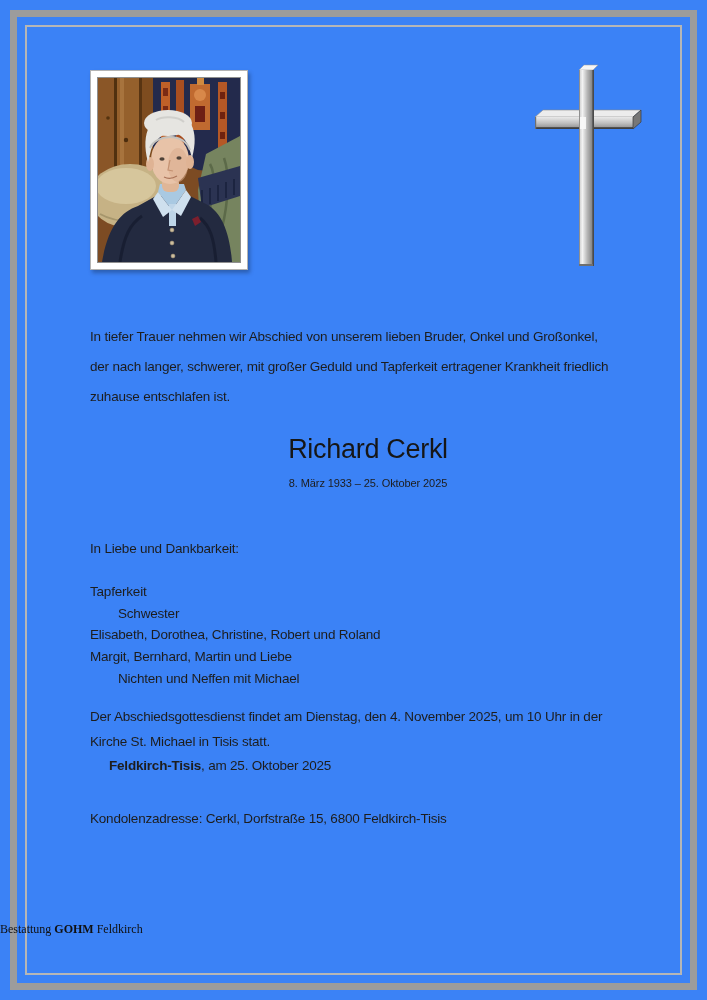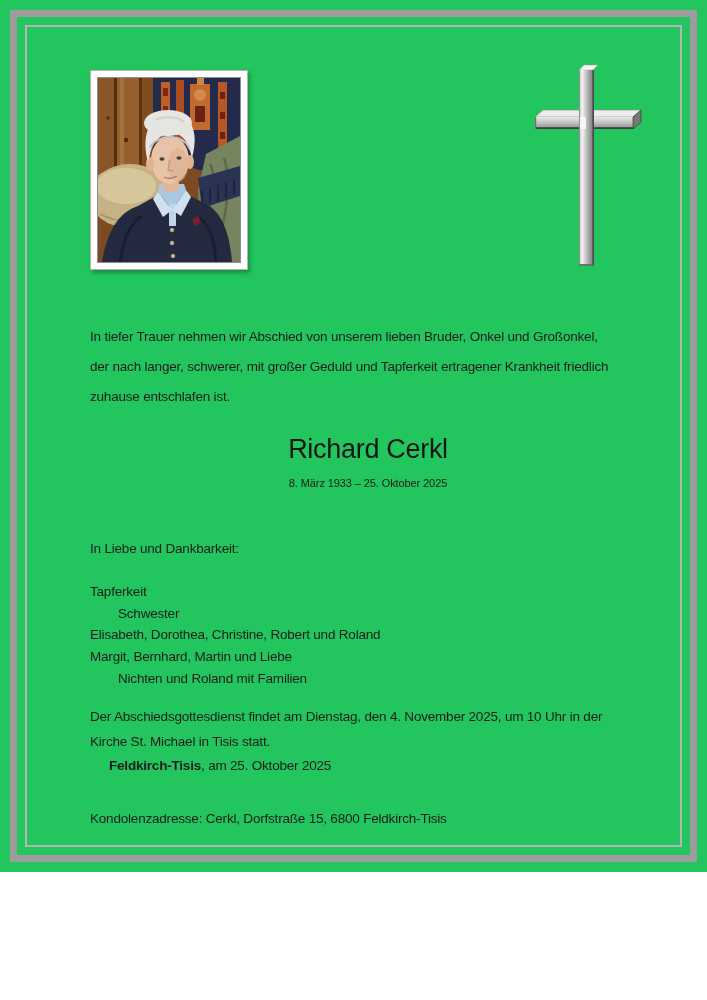--- a/index.html
+++ b/index.html
@@ -1,17 +1,17 @@
 <!DOCTYPE html>
 <html><head>
 <meta charset="utf-8">
 <style>
   html, body { margin:0; padding:0; background:#ffffff; }
   .page {
-    position:relative; width:707px; height:872px; background:#22c55e;
+    position:relative; width:707px; height:1000px; background:#3b82f6;
     font-family:"Liberation Sans", sans-serif; color:#1d1d1d; overflow:hidden;
   }
   .frame-outer { position:absolute; inset:10px; border:7px solid #9c9c9c; pointer-events:none; }
   .frame-inner { position:absolute; inset:25px; border:2px solid #b6b6b6; pointer-events:none; }
 
   .photo-frame {
     position:absolute; left:90px; top:70px; background:#ffffff;
     border:1px solid #b3b3b3; padding:6px; box-shadow:2px 3px 4px rgba(0,0,0,0.28);
   }
   .photo { border:1px solid #8f8f8f; line-height:0; }
@@ -158,21 +158,21 @@
 
   <h1 class="name">Richard Cerkl</h1>
   <div class="dates">8. März 1933 – 25. Oktober 2025</div>
 
   <div class="family-heading txt">In Liebe und Dankbarkeit:</div>
   <div class="family-list txt">
     <div class="family-item">Tapferkeit</div>
     <div class="family-item indent">Schwester</div>
     <div class="family-item">Elisabeth, Dorothea, Christine, Robert und Roland</div>
     <div class="family-item">Margit, Bernhard, Martin und Liebe</div>
-    <div class="family-item indent">Nichten und Roland mit Familien</div>
+    <div class="family-item indent">Nichten und Neffen mit Michael</div>
   </div>
 
   <div class="service txt">
     <div>Der Abschiedsgottesdienst findet am Dienstag, den 4. November 2025, um 10 Uhr in der</div>
     <div>Kirche St. Michael in Tisis statt.</div>
   </div>
 
   <div class="dateline txt">
     <span class="bold">Feldkirch-Tisis</span><span>, am 25. Oktober 2025</span>
   </div>

